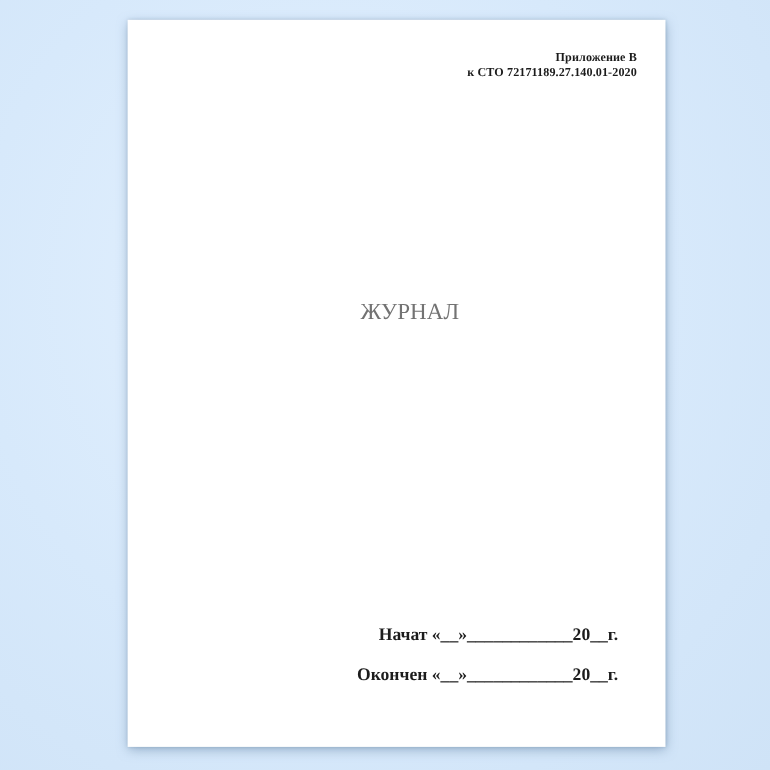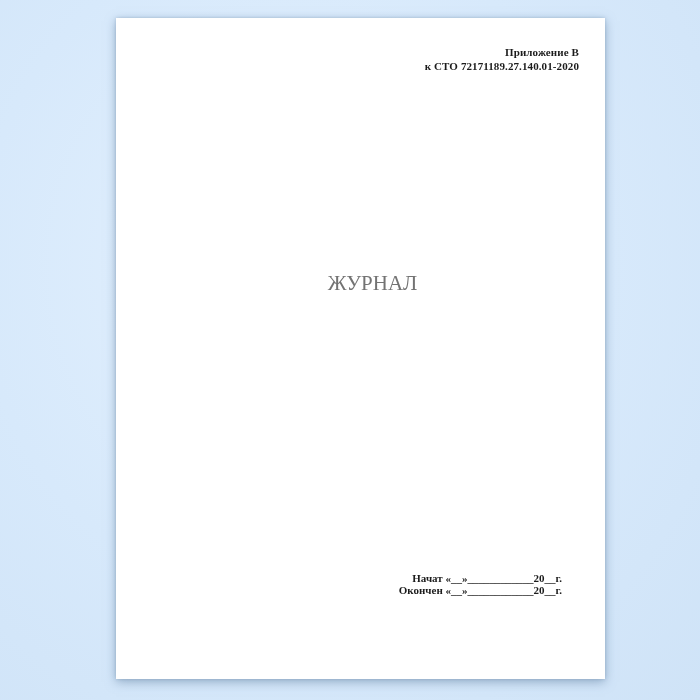--- a/index.html
+++ b/index.html
@@ -63,26 +63,26 @@
     line-height: 25px;
     color: #737373;
     margin-left: 12px;
   }
   .dates {
     position: absolute;
     top: 554px;
     right: 43px;
     text-align: right;
     font-weight: bold;
-    font-size: 11px;
+    font-size: 16px;
     line-height: 12px;
     color: #1c1c1c;
   }
   .dates .date-row + .date-row {
-    margin-top: 0;
+    margin-top: 24px;
   }
 </style>
 </head>
 <body>
 
 <div class="scene">
   <div class="paper">
 
     <div class="annex">
       <div>Приложение В</div>

